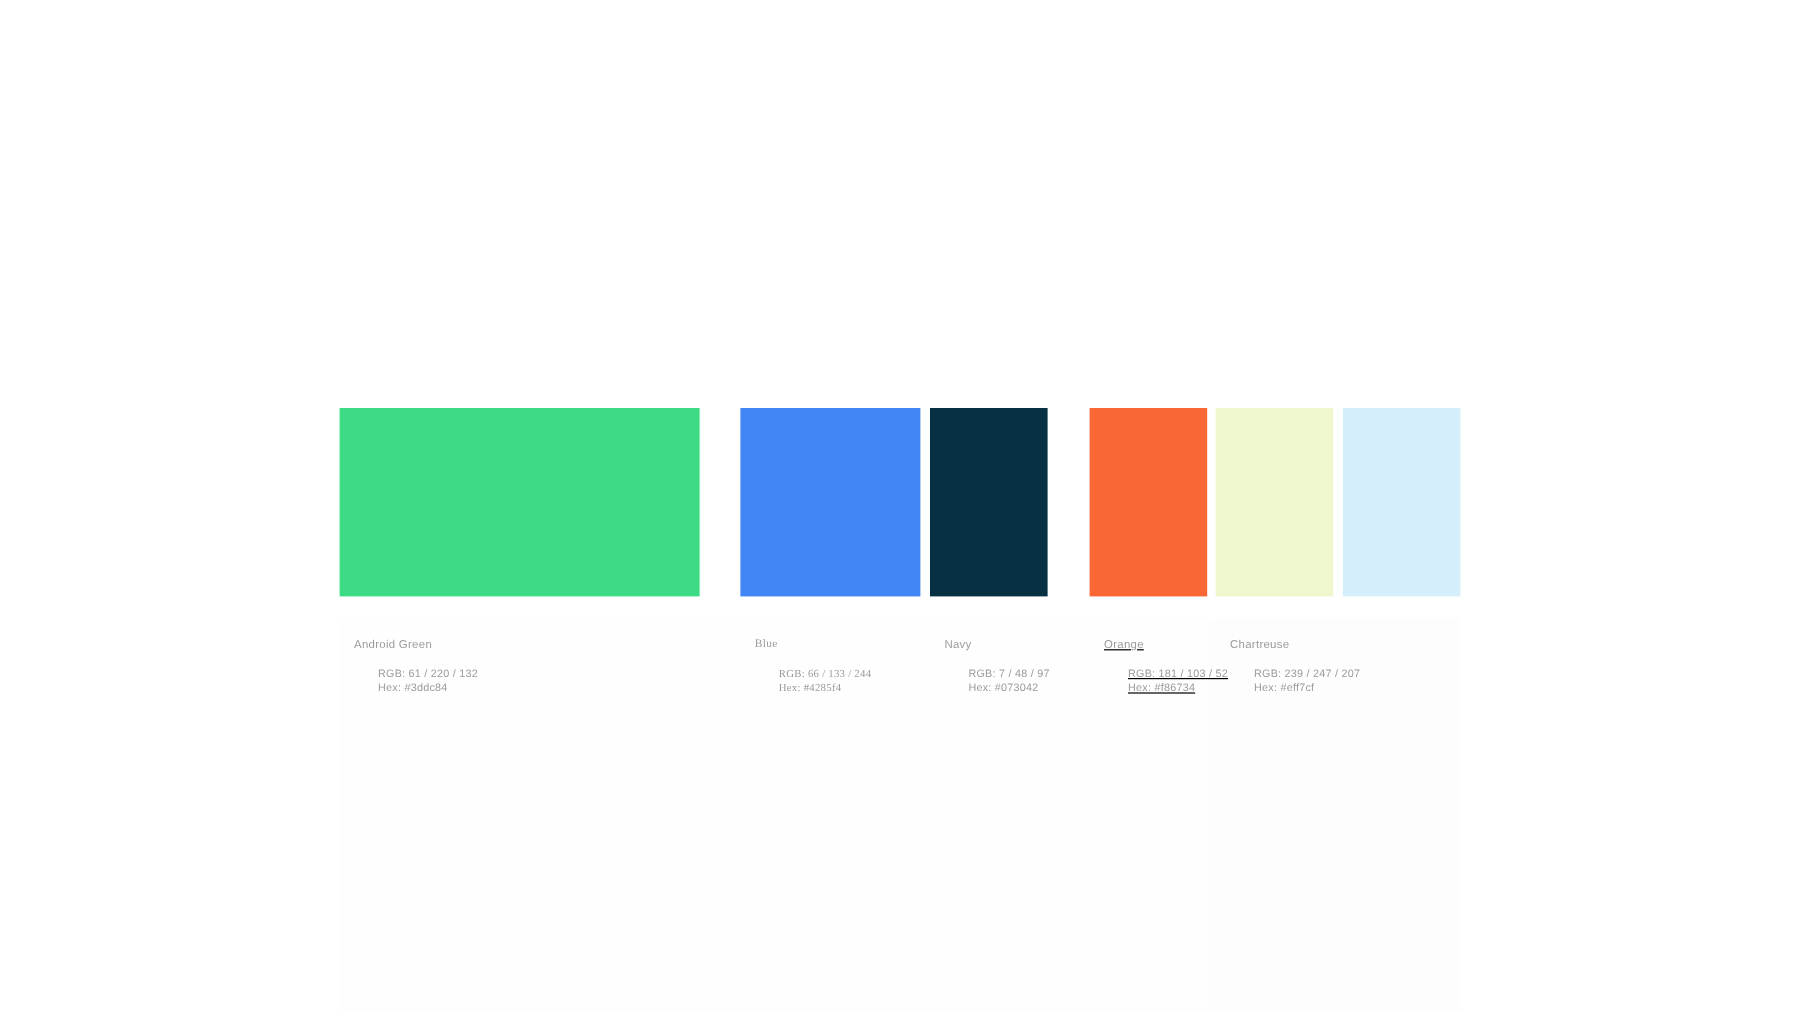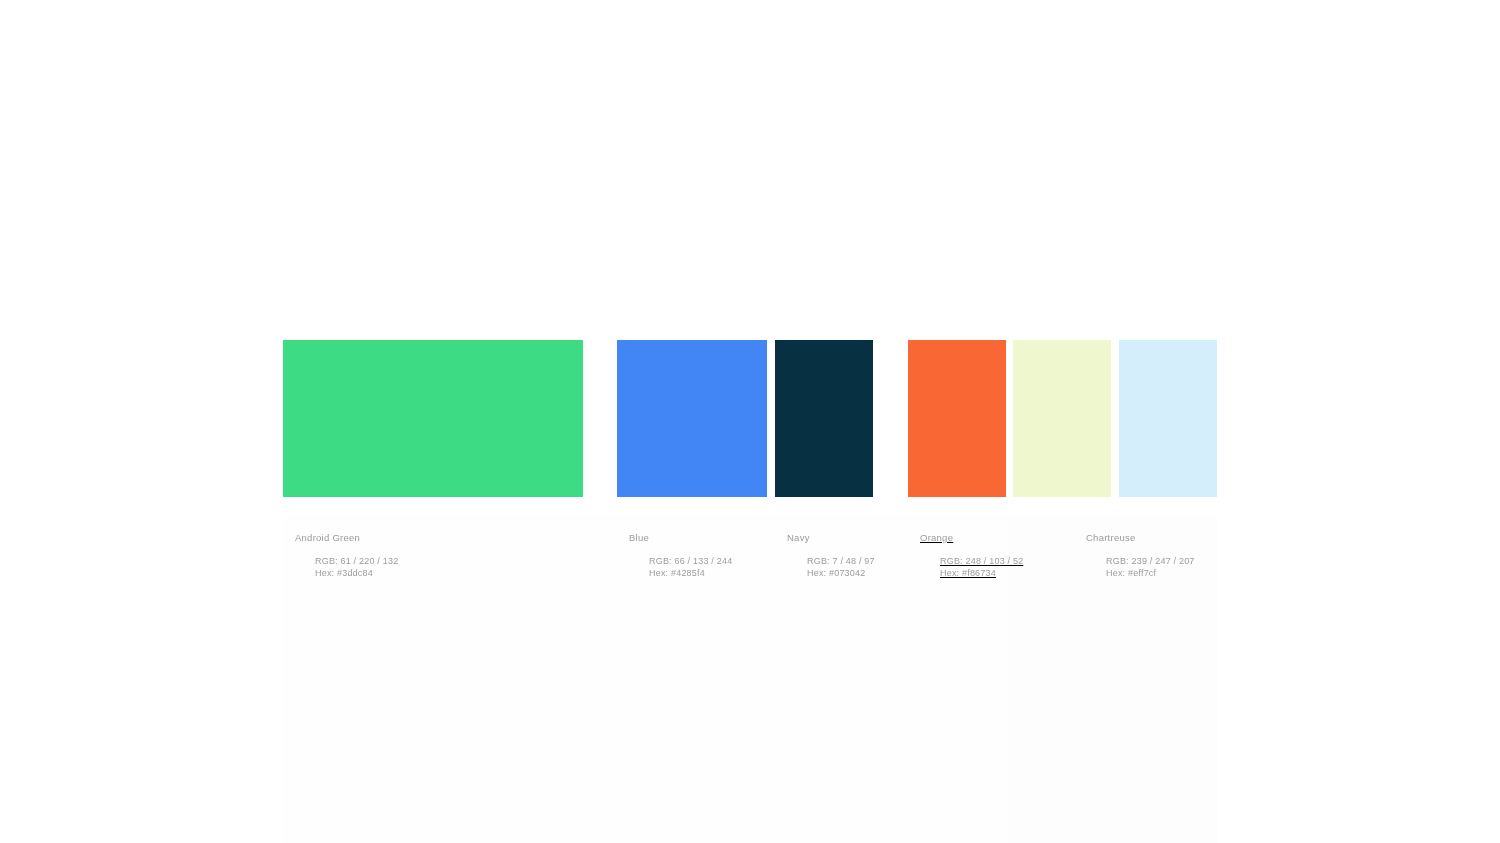--- a/index.html
+++ b/index.html
@@ -100,21 +100,21 @@
       <p class="swatch-name">Android Green</p>
       <div class="swatch-values">
         <p class="swatch-rgb">RGB: 61 / 220 / 132</p>
         <p class="swatch-hex">Hex: #3ddc84</p>
       </div>
     </div>
   </div>
 
   <div class="swatch-group">
     <div class="swatch-chip" style="left: 617px; top: 340px; width: 150px; height: 157px; background: rgb(66, 133, 244);"></div>
-    <div class="swatch-caption" style="left: 617px;">
+    <div class="swatch-caption" style="left: 617px; font-family: Liberation Serif, serif;">
       <p class="swatch-name">Blue</p>
       <div class="swatch-values">
         <p class="swatch-rgb">RGB: 66 / 133 / 244</p>
         <p class="swatch-hex">Hex: #4285f4</p>
       </div>
     </div>
   </div>
 
   <div class="swatch-group">
     <div class="swatch-chip" style="left: 775px; top: 340px; width: 98px; height: 157px; background: rgb(7, 48, 66);"></div>
@@ -125,29 +125,29 @@
         <p class="swatch-hex">Hex: #073042</p>
       </div>
     </div>
   </div>
 
   <div class="swatch-group">
     <div class="swatch-chip" style="left: 908px; top: 340px; width: 98px; height: 157px; background: rgb(248, 103, 52);"></div>
     <div class="swatch-caption" style="left: 908px; text-decoration: underline;">
       <p class="swatch-name">Orange</p>
       <div class="swatch-values">
-        <p class="swatch-rgb">RGB: 248 / 103 / 52</p>
+        <p class="swatch-rgb">RGB: 181 / 103 / 52</p>
         <p class="swatch-hex">Hex: #f86734</p>
       </div>
     </div>
   </div>
 
   <div class="swatch-group">
     <div class="swatch-chip" style="left: 1013px; top: 340px; width: 98px; height: 157px; background: rgb(239, 247, 207);"></div>
-    <div class="swatch-caption" style="left: 1074px;">
+    <div class="swatch-caption" style="left: 1013px;">
       <p class="swatch-name">Chartreuse</p>
       <div class="swatch-values">
         <p class="swatch-rgb">RGB: 239 / 247 / 207</p>
         <p class="swatch-hex">Hex: #eff7cf</p>
       </div>
     </div>
   </div>
 
   <div class="swatch-group">
     <div class="swatch-chip" style="left: 1119px; top: 340px; width: 98px; height: 157px; background: rgb(212, 238, 252);"></div>

